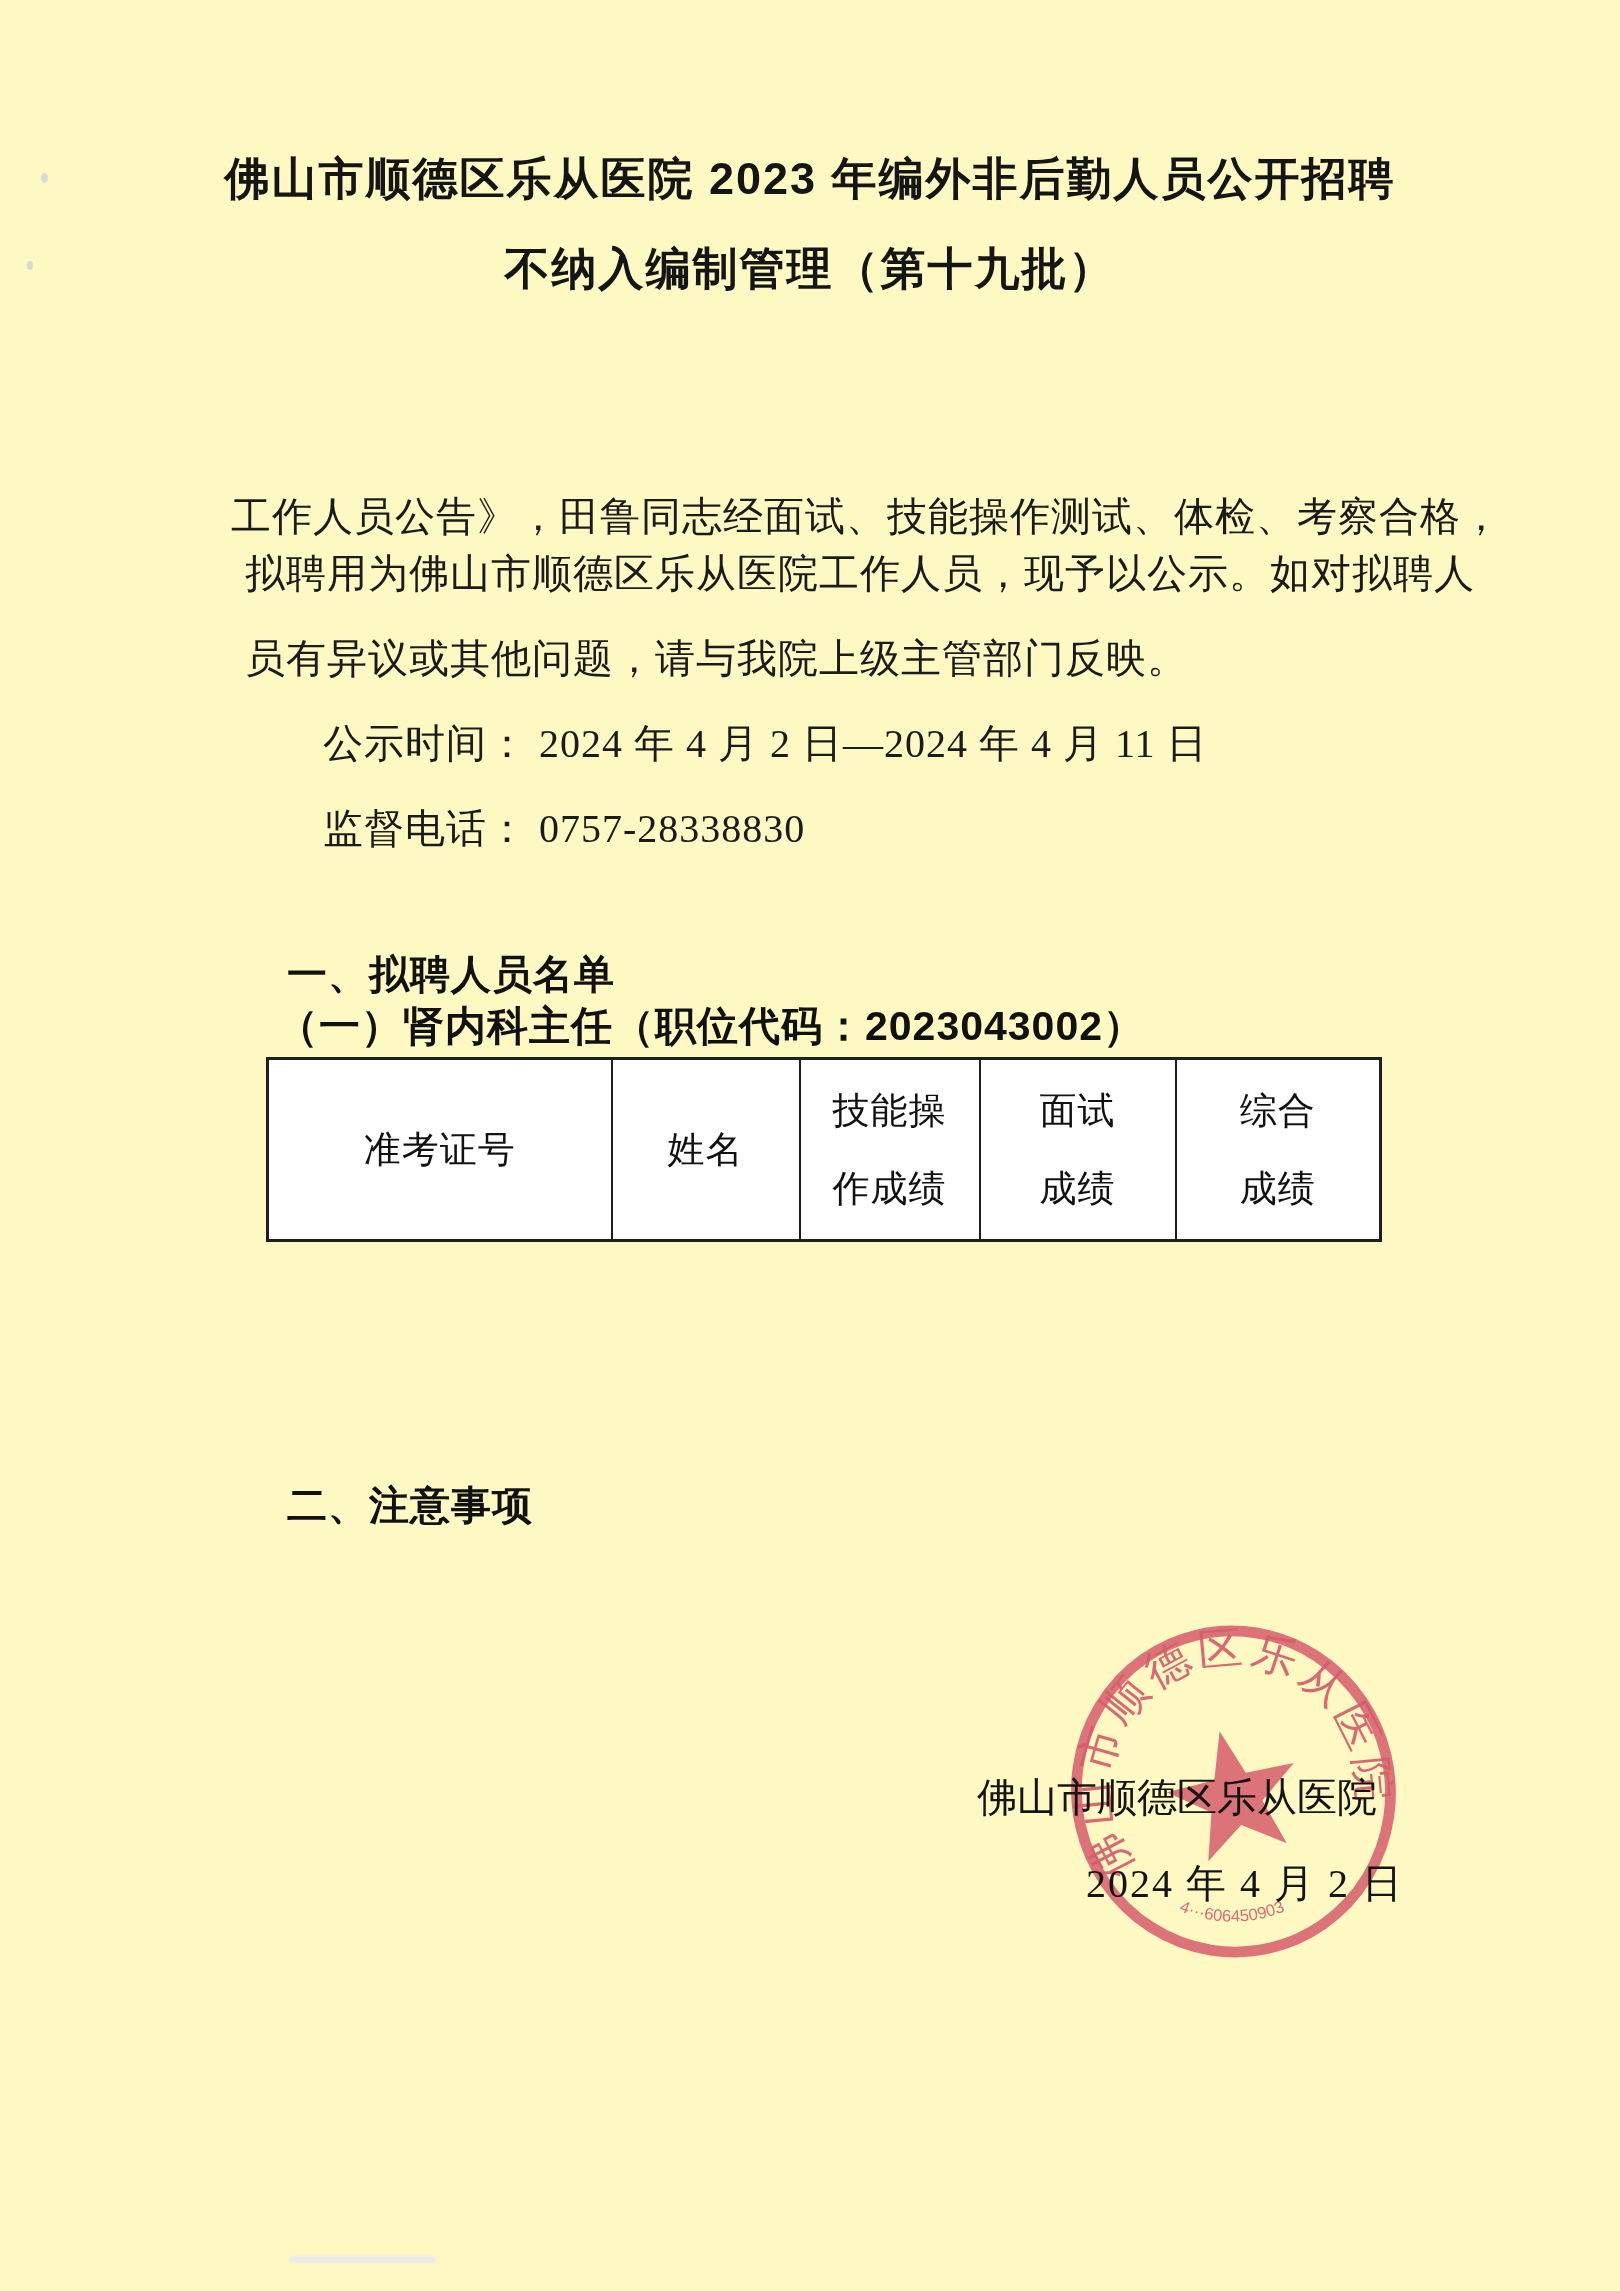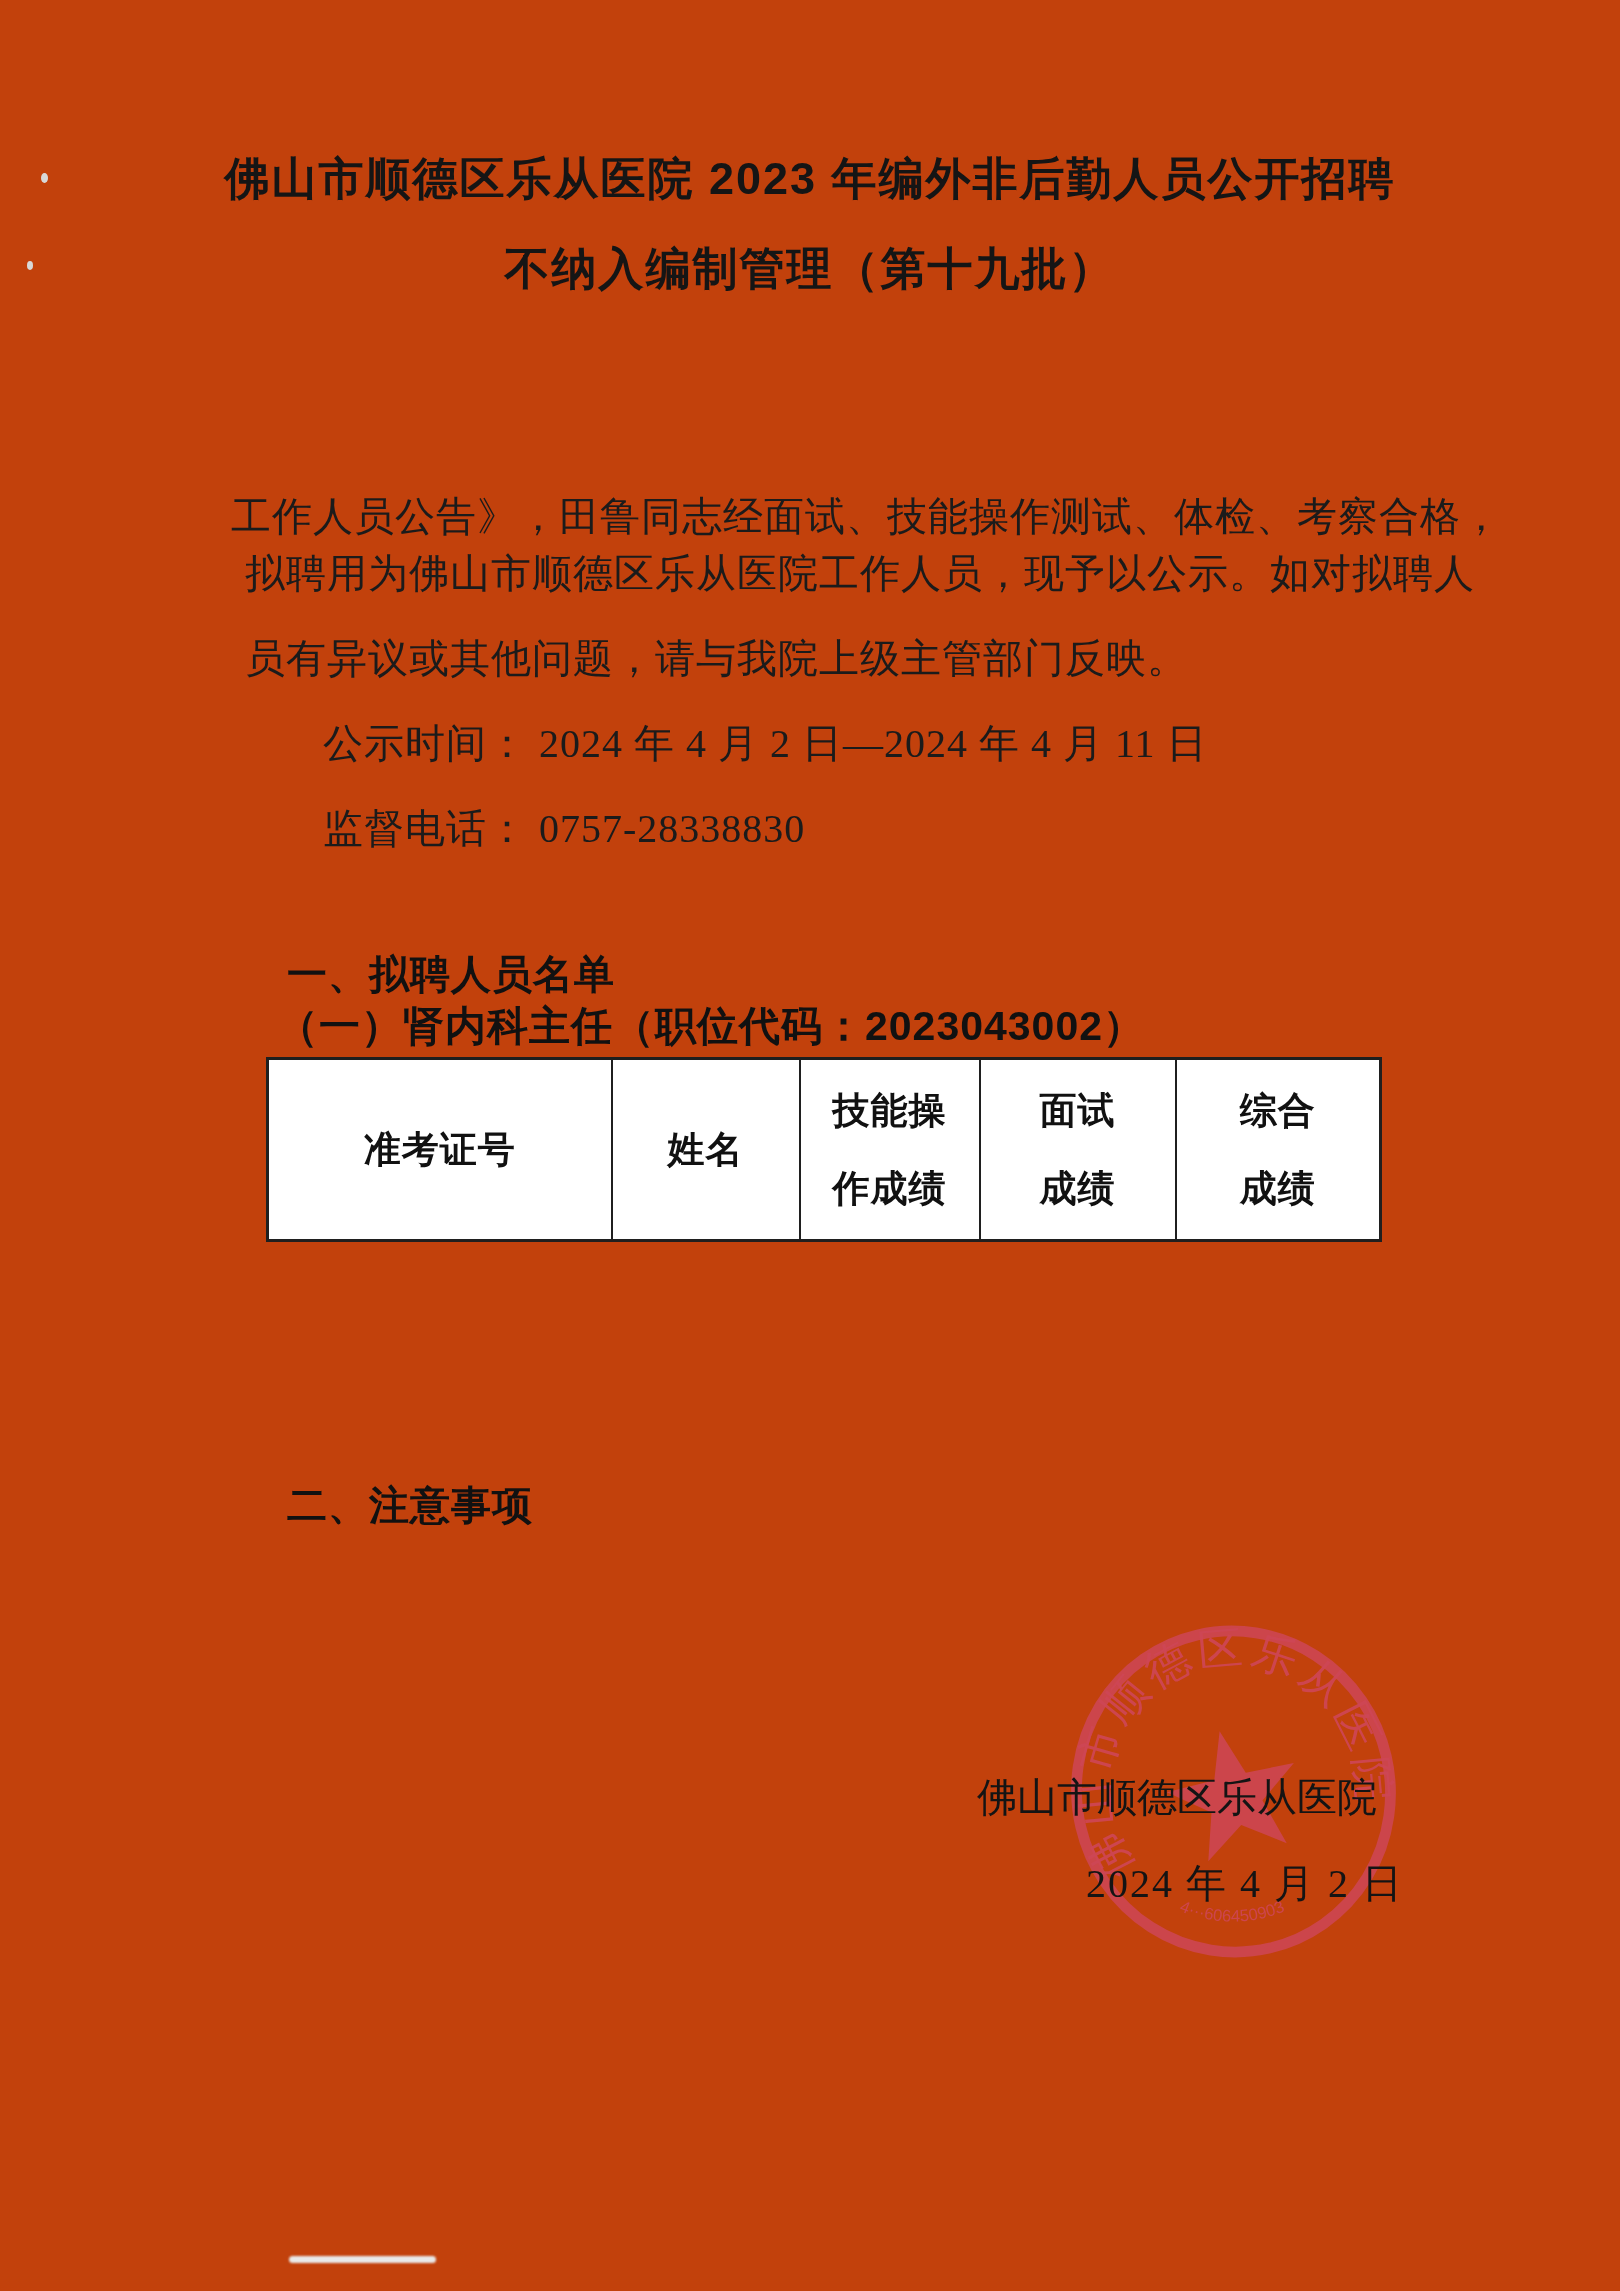--- a/index.html
+++ b/index.html
@@ -1,20 +1,20 @@
 <!DOCTYPE html>
 <html><head>
 <meta charset="utf-8">
 <style>
   html,body{margin:0;padding:0;background:#9a9a9a;}
   .page{
     position:relative;
     width:1620px;height:2292px;
     margin:0 auto;
-    background:#c2410c;
+    background:#fef9c3;
     overflow:hidden;
     font-family:"Liberation Serif","DejaVu Serif",serif;
     color:#1c1c1c;
   }
   .abs{position:absolute;white-space:nowrap;}
   .title{
     left:0;right:0;text-align:center;
     font-family:"Liberation Sans","DejaVu Sans",sans-serif;
     font-weight:bold;font-size:45px;letter-spacing:2px;color:#151515;
   }
@@ -33,21 +33,21 @@
     background:#fff;
   }
   table.score td,table.score th{
     border:2.9px solid #1f1f1f;
     text-align:center;vertical-align:middle;
     padding:0;
   }
   table.score{border:3.9px solid #1f1f1f;}
   th.hdr{
     font-family:"Liberation Sans","DejaVu Sans",sans-serif;
-    font-weight:bold;font-size:37px;color:#111;
+    font-weight:normal;font-size:37px;color:#111;
     height:179px;line-height:78px;letter-spacing:1px;border-radius:12px;
   }
   td.cell{
     height:86px;font-size:37px;letter-spacing:1px;color:#161616;
     font-family:"Liberation Serif","DejaVu Serif",serif;
   }
   .sig{font-size:40px;letter-spacing:0px;color:#141414;z-index:3;}
   .datez{font-size:40px;letter-spacing:2px;color:#141414;z-index:3;}
   .stamp{position:absolute;left:1063px;top:1619px;width:341px;height:345px;z-index:2;opacity:0.88;}
   .smudge{position:absolute;left:289px;top:2256px;width:147px;height:6.9px;

